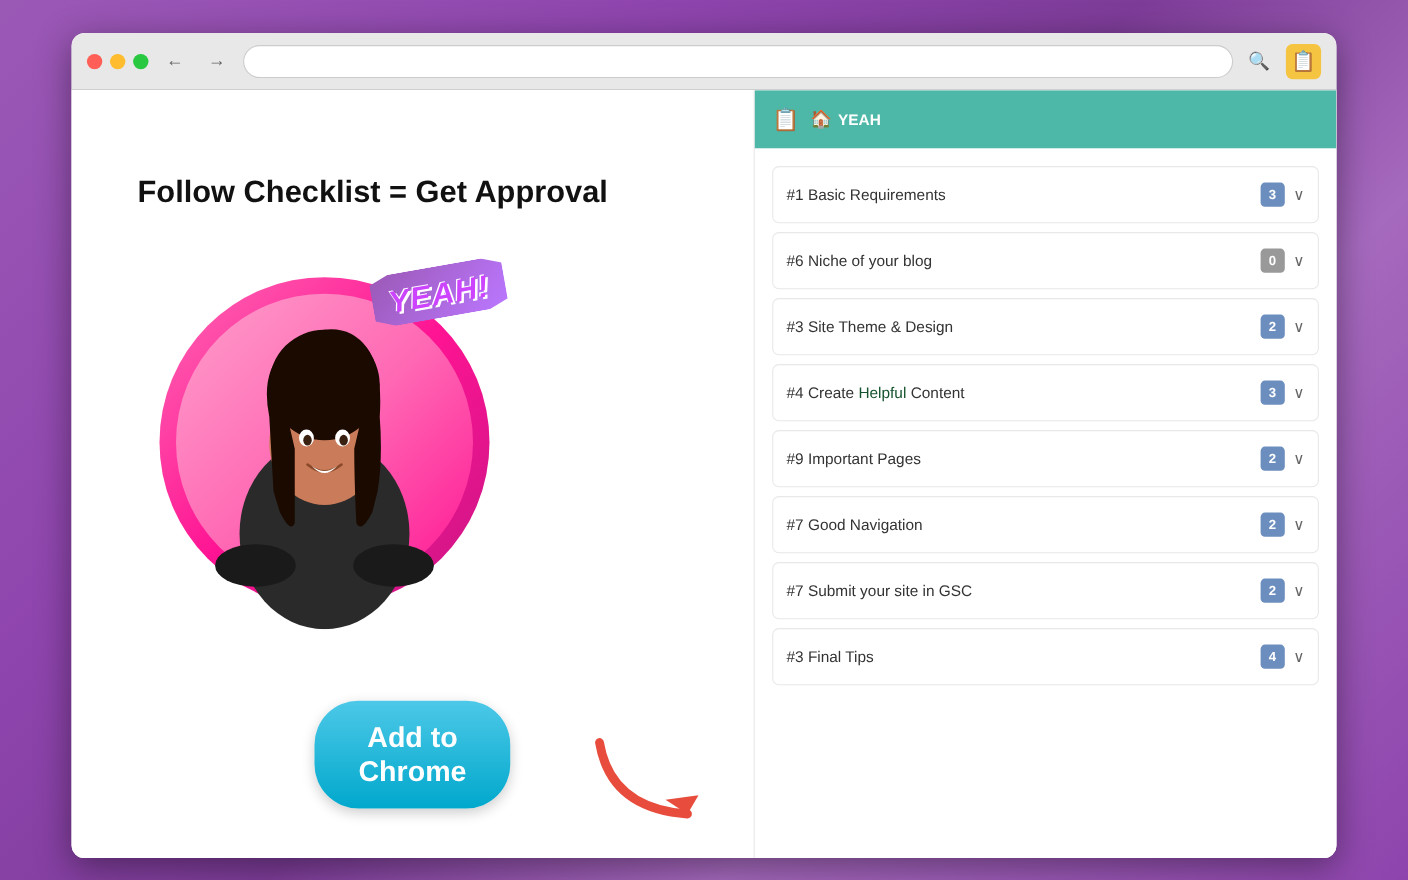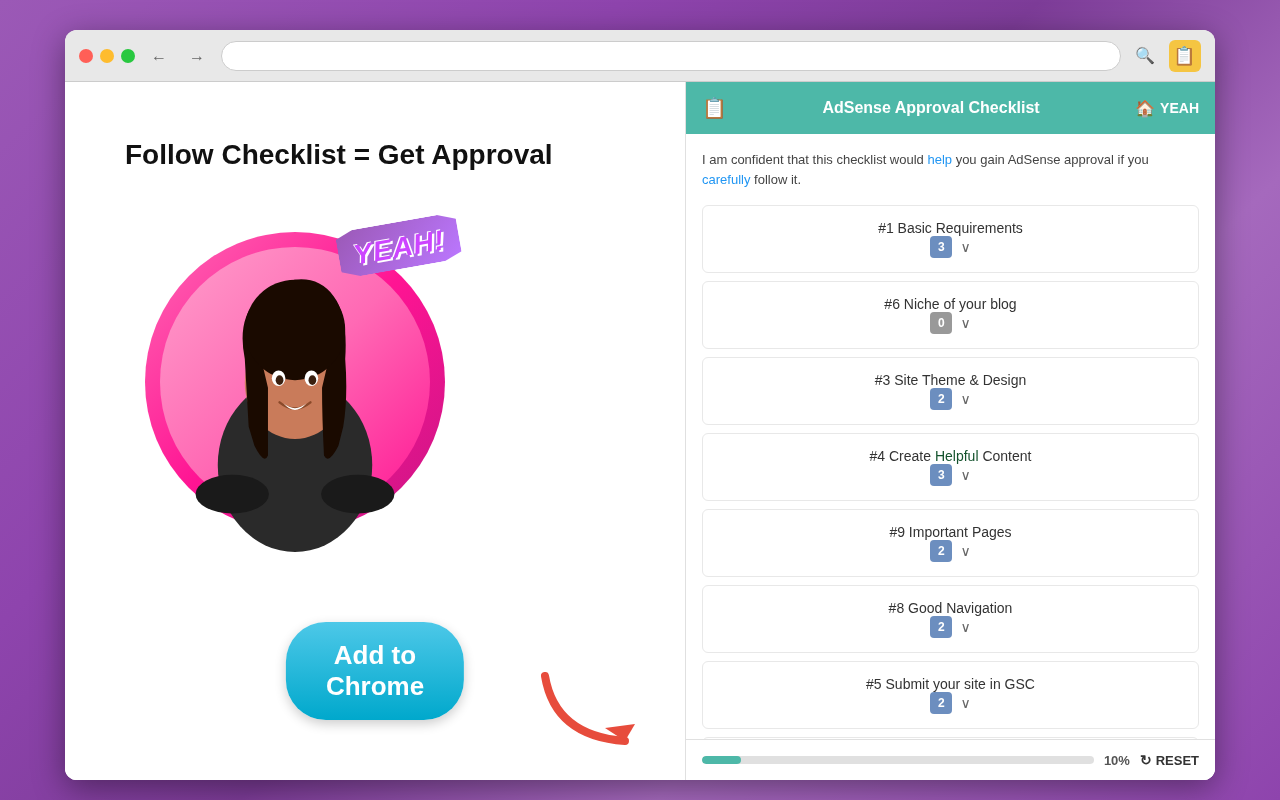--- a/index.html
+++ b/index.html
@@ -115,21 +115,21 @@
       align-items: flex-start;
       padding: 40px 40px 40px 60px;
       position: relative;
     }
 
     .page-title {
       font-size: 28px;
       font-weight: 900;
       color: #111;
       margin-bottom: 30px;
-      margin-top: 16px;
+      margin-top: 36px;
       line-height: 1.2;
     }
 
     .avatar-container {
       position: relative;
       width: 340px;
       height: 340px;
       display: flex;
       align-items: center;
       justify-content: center;
@@ -196,21 +196,21 @@
       right: -15px;
       bottom: -5px;
       background: linear-gradient(135deg, #9b59b6, #bb77ff);
       clip-path: polygon(15% 0%, 85% 0%, 100% 15%, 100% 85%, 85% 100%, 15% 100%, 0% 85%, 0% 15%);
       z-index: -1;
     }
 
     
     .add-chrome-btn {
       position: absolute;
-      bottom: 60px;
+      bottom: 45px;
       left: 50%;
       transform: translateX(-50%);
       background: linear-gradient(180deg, #4dc8e8, #00a8cc);
       color: white;
       font-size: 26px;
       font-weight: 900;
       padding: 18px 40px;
       border-radius: 40px;
       border: none;
       cursor: pointer;
@@ -296,21 +296,20 @@
     .checklist-item {
       display: flex;
       align-items: center;
       justify-content: space-between;
       padding: 14px 12px;
       border: 1px solid #e8e8e8;
       border-radius: 6px;
       margin-bottom: 8px;
       background: white;
       cursor: pointer;
-      flex-direction: column;
     }
 
     .item-label {
       font-size: 14px;
       color: #333;
     }
 
     .item-label .blue-text {
       color: #14532d;
     }
@@ -458,31 +457,27 @@
           <path d="M10,20 Q20,80 90,85" stroke="#e74c3c" stroke-width="8" fill="none" stroke-linecap="round"></path>
           <polygon points="90,85 70,72 100,68" fill="#e74c3c"></polygon>
         </svg>
       </div>
     </div>
 
     <div class="right-section">
 
       <div class="checklist-header">
         <span class="checklist-icon">📋</span>
-        <span class="checklist-title">AdSense Approval Checklist</span>
         <button class="home-btn">
           <span class="home-icon">🏠</span>
           <span>YEAH</span>
         </button>
       </div>
 
       <div class="checklist-body">
-        <p class="checklist-intro">
-          I am confident that this checklist would <span style="color:#2196F3">help</span> you gain AdSense approval if you <span style="color:#2196F3">carefully</span> follow it.
-        </p>
 
         <div class="checklist-item">
           <span class="item-label">#1 Basic Requirements</span>
           <div class="item-right">
             <div class="item-badge">3</div>
             <span class="chevron">∨</span>
           </div>
         </div>
 
         <div class="checklist-item">
@@ -511,50 +506,40 @@
 
         <div class="checklist-item">
           <span class="item-label">#9 Important Pages</span>
           <div class="item-right">
             <div class="item-badge">2</div>
             <span class="chevron">∨</span>
           </div>
         </div>
 
         <div class="checklist-item">
-          <span class="item-label">#8 Good Navigation</span>
+          <span class="item-label">#7 Good Navigation</span>
           <div class="item-right">
             <div class="item-badge">2</div>
             <span class="chevron">∨</span>
           </div>
         </div>
 
         <div class="checklist-item">
-          <span class="item-label">#5 Submit your site in GSC</span>
+          <span class="item-label">#7 Submit your site in GSC</span>
           <div class="item-right">
             <div class="item-badge">2</div>
             <span class="chevron">∨</span>
           </div>
         </div>
 
         <div class="checklist-item">
           <span class="item-label">#3 Final Tips</span>
           <div class="item-right">
             <div class="item-badge">4</div>
             <span class="chevron">∨</span>
           </div>
         </div>
       </div>
 
-      <div class="checklist-footer">
-        <div class="progress-bar-container">
-          <div class="progress-bar-fill" style="width: 10%"></div>
-        </div>
-        <span class="progress-text">10%</span>
-        <button class="reset-btn">
-          <span class="reset-icon">↻</span>
-          <span>RESET</span>
-        </button>
-      </div>
     </div>
 
   </div>
 </div>
 
 </body></html>

